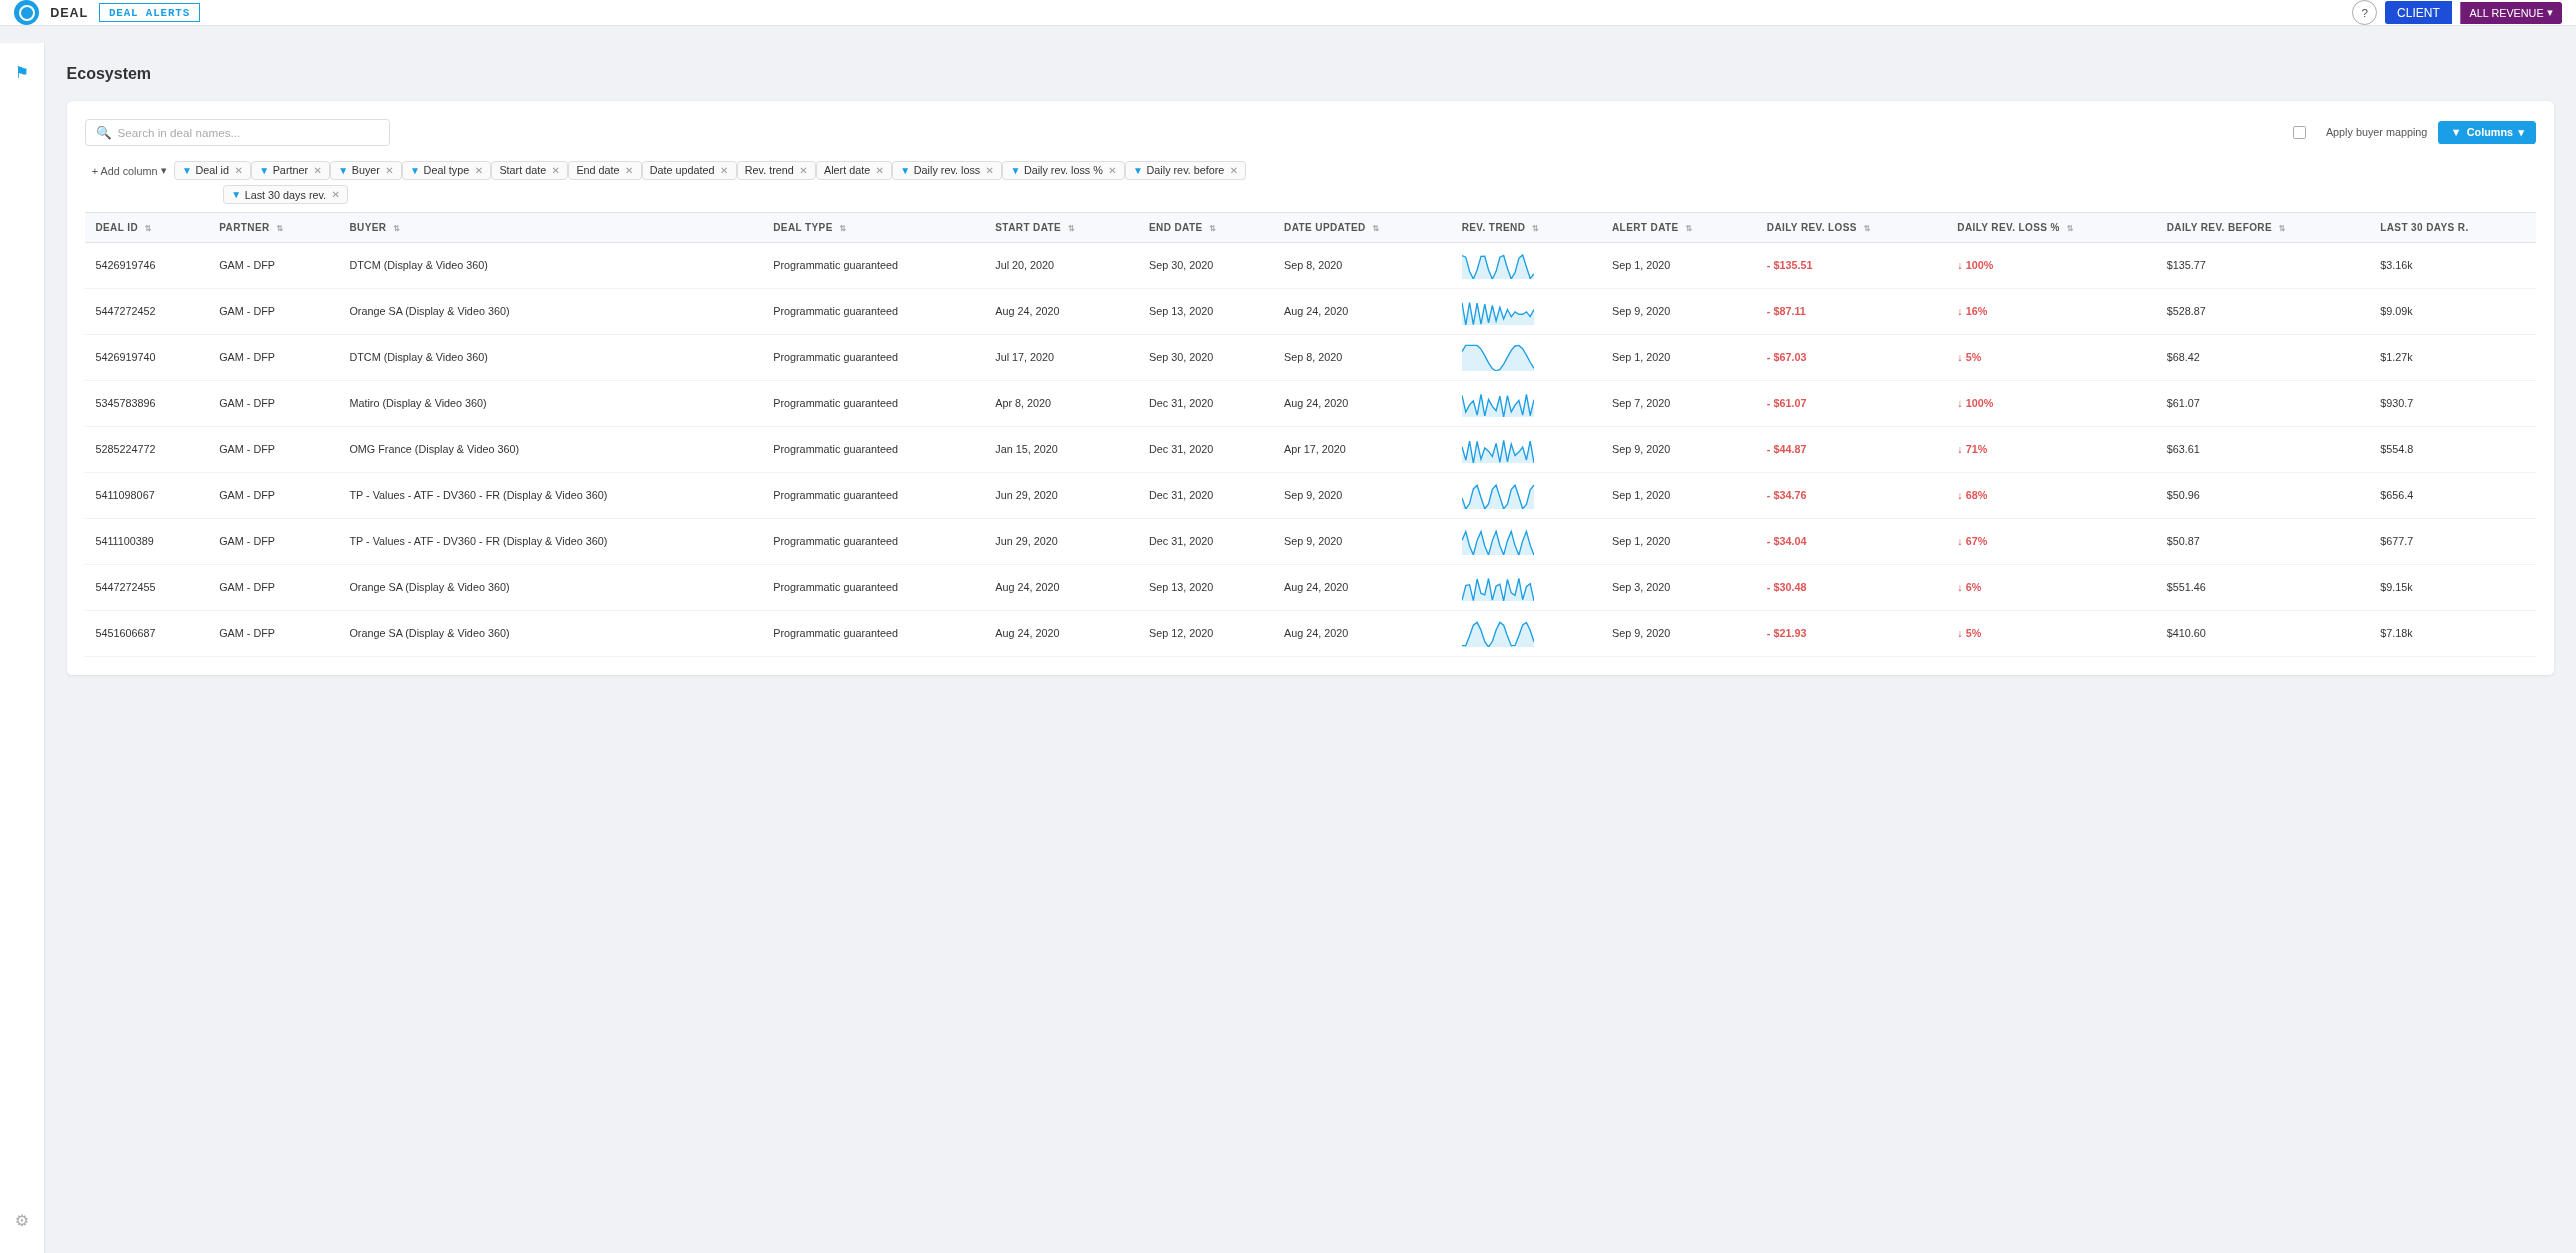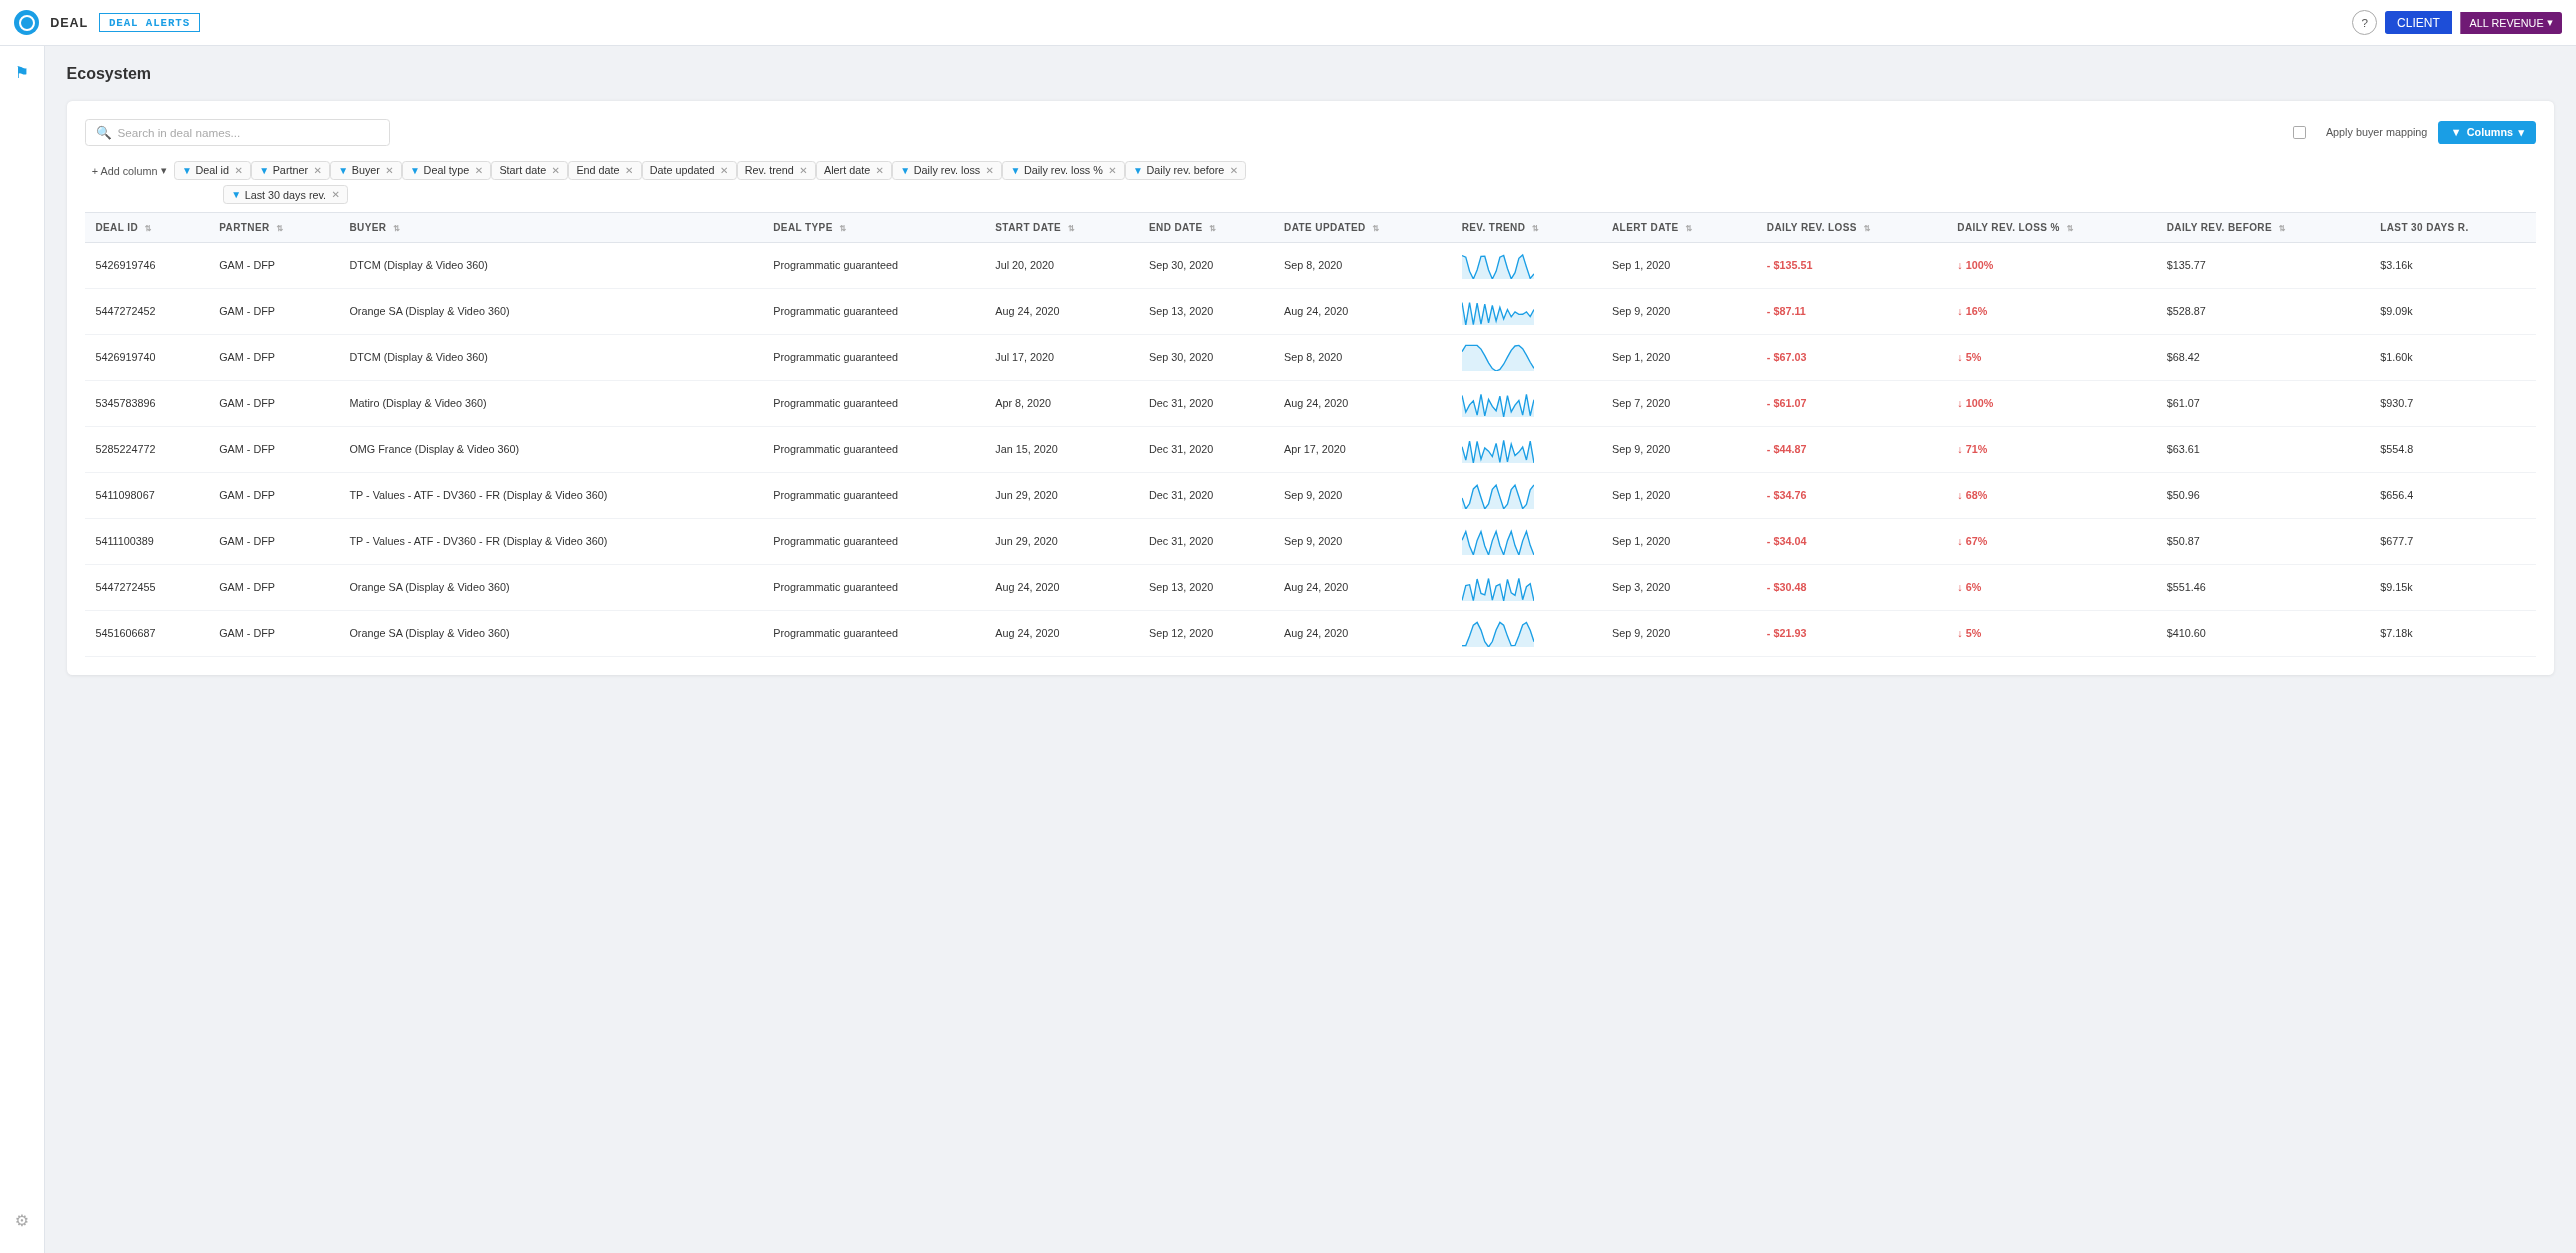--- a/index.html
+++ b/index.html
@@ -1,21 +1,21 @@
 <!DOCTYPE html>
 <html style="font-size:14.4px"><head>
   <meta charset="utf-8">
   <style>
     * { box-sizing: border-box; margin: 0; padding: 0; }
     body { font-family: -apple-system, BlinkMacSystemFont, 'Segoe UI', sans-serif; background: #f0f2f5; color: #333; font-size: 11.7px; }
 
     
     .top-nav {
       display: flex; align-items: center; justify-content: space-between;
-      background: #fff; height: 46px; padding: 0 14.4px;
+      background: #fff; height: 26px; padding: 0 14.4px;
       border-bottom: 0.9px solid #e0e4ea; position: fixed; top: 0; left: 0; right: 0; z-index: 100; gap: 8px;
     }
     .top-nav-left { display: flex; align-items: center; gap: 10.8px; }
     .logo-circle {
       width: 25px; height: 25px; border-radius: 50%; background: #1a9ee5;
       display: flex; align-items: center; justify-content: center;
     }
     .logo-inner { width: 16px; height: 16px; border-radius: 50%; border: 2.7px solid #fff; }
     .nav-deal { font-weight: 700; font-size: 12.6px; color: #333; letter-spacing: 0.9px; }
     .nav-deal-alerts {
@@ -304,21 +304,21 @@
     <td>Sep 30, 2020</td>
     <td>Sep 8, 2020</td>
     <td><svg class="sparkline" width="72" height="27" viewBox="0 0 80 30">
     <path d="M0.0,8.5 L4.2,1.6 L8.4,1.6 L12.6,1.6 L16.8,1.6 L21.1,5.7 L25.3,12.9 L29.5,20.9 L33.7,27.3 L37.9,30.0 L42.1,28.2 L46.3,22.5 L50.5,14.6 L54.7,7.1 L58.9,2.2 L63.2,1.6 L67.4,5.3 L71.6,12.3 L75.8,20.3 L80.0,27.0 L80,30 L0,30 Z" fill="rgba(26,158,229,0.15)" stroke="none"></path>
     <path d="M0.0,8.5 L4.2,1.6 L8.4,1.6 L12.6,1.6 L16.8,1.6 L21.1,5.7 L25.3,12.9 L29.5,20.9 L33.7,27.3 L37.9,30.0 L42.1,28.2 L46.3,22.5 L50.5,14.6 L54.7,7.1 L58.9,2.2 L63.2,1.6 L67.4,5.3 L71.6,12.3 L75.8,20.3 L80.0,27.0 " fill="none" stroke="#1a9ee5" stroke-width="1.5"></path>
   </svg></td>
     <td>Sep 1, 2020</td>
     <td class="neg-value">- $67.03</td>
     <td class="pct-value">↓ 5%</td>
     <td>$68.42</td>
-    <td>$1.60k</td>
+    <td>$1.27k</td>
   </tr>
             <tr>
     <td>5345783896</td>
     <td>GAM - DFP</td>
     <td>Matiro (Display &amp; Video 360)</td>
     <td>Programmatic guaranteed</td>
     <td>Apr 8, 2020</td>
     <td>Dec 31, 2020</td>
     <td>Aug 24, 2020</td>
     <td><svg class="sparkline" width="72" height="27" viewBox="0 0 80 30">

